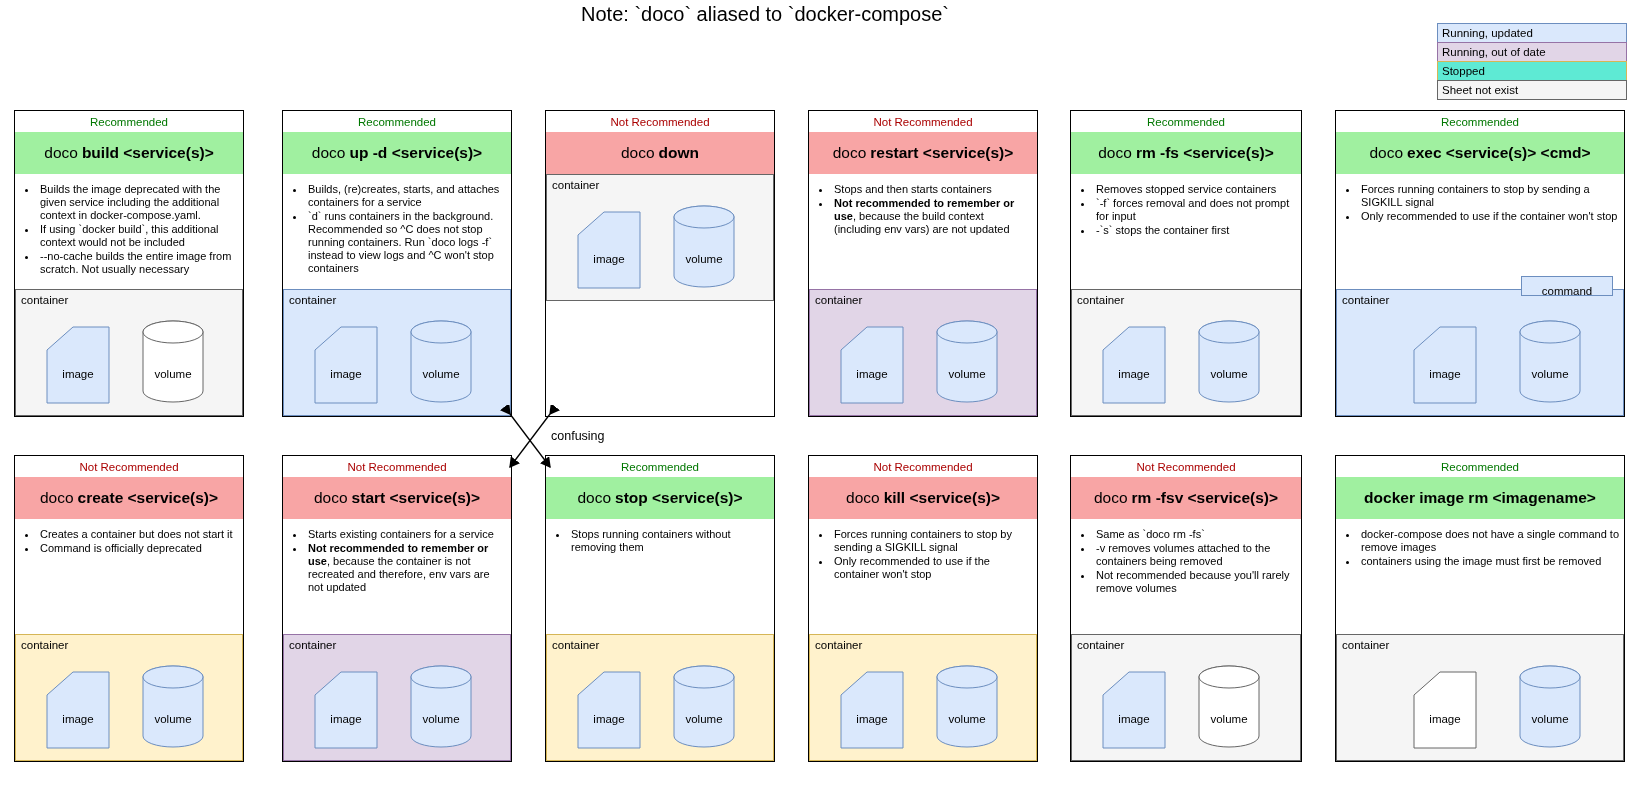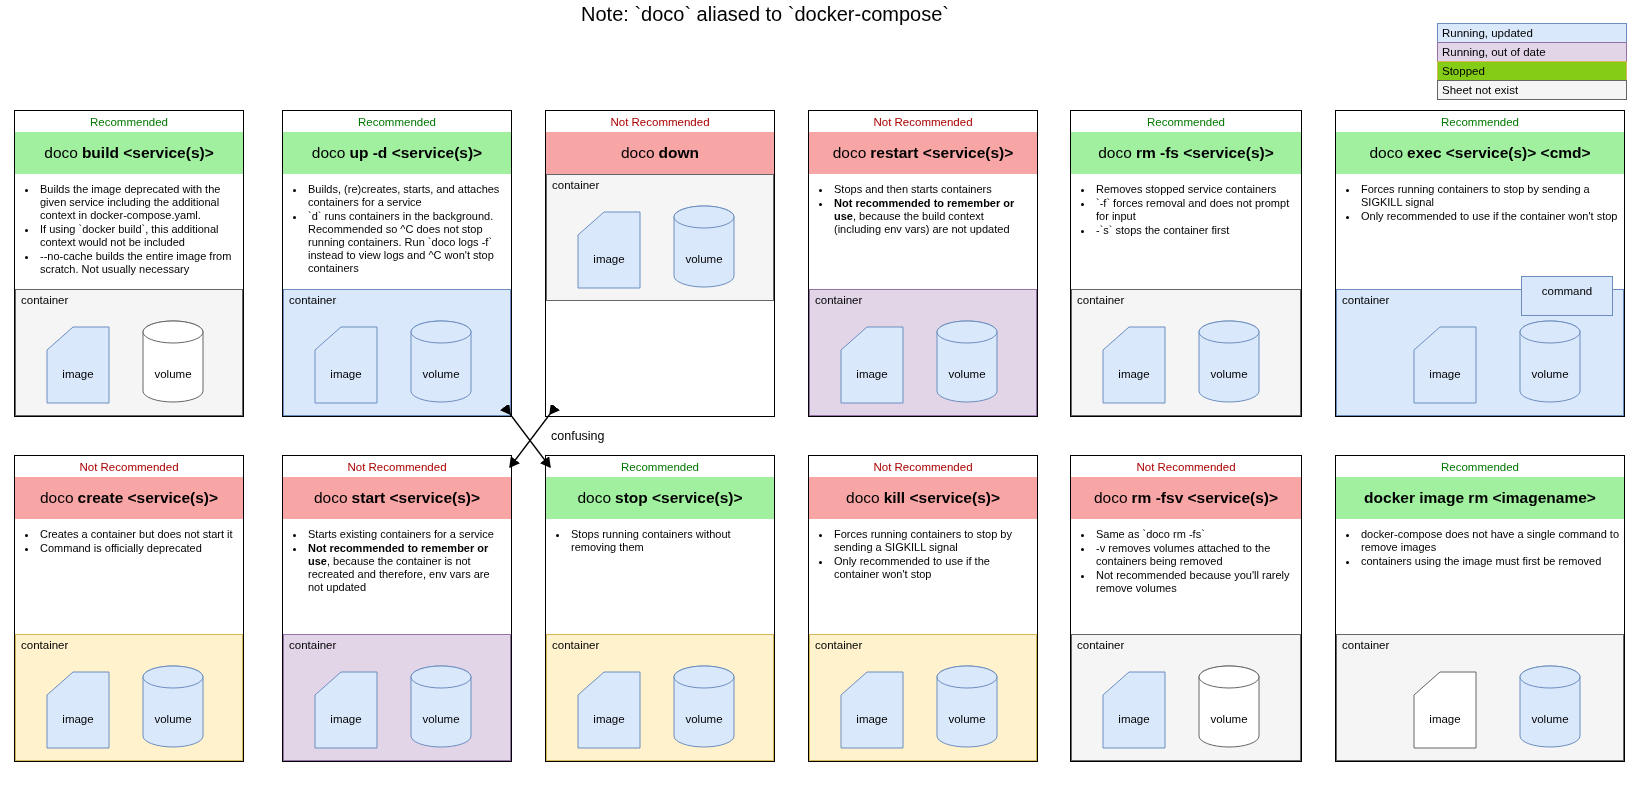--- a/index.html
+++ b/index.html
@@ -17,36 +17,36 @@
   .cmd{height:42px;flex:none;display:flex;align-items:center;justify-content:center;font-size:15.5px;white-space:nowrap}
   .cmd b{margin-left:4px}
   .cbody{flex:1;font-size:11px;line-height:13px;padding:9px 4px 0 0;overflow:hidden}
   .cbody ul{margin:0;padding-left:23px}
   .cbody li{padding-left:2px;margin-bottom:1px}
   .cbox{position:relative;height:127px;flex:none;box-sizing:border-box;border:1px solid #666}
   .clabel{position:absolute;left:5px;top:4px;font-size:11.5px}
   .shape{position:absolute}
   .shape svg{position:absolute;left:0;top:0}
   .shape span{position:absolute;left:0;width:100%;text-align:center;font-size:11.5px}
-  .cmdbox{position:absolute;right:10px;top:-14px;width:92px;height:40px;line-height:28px;
+  .cmdbox{position:absolute;right:10px;top:-14px;width:92px;height:20px;line-height:28px;
           text-align:center;font-size:11.5px;box-sizing:border-box;z-index:2}
   #confusing-svg{position:absolute;left:500px;top:405px}
   #confusing-label{position:absolute;left:551px;top:429px;font-size:12.5px}
 </style>
 </head>
 <body>
 
 <div class="hdr">
   <div class="sub">Note: `doco` aliased to `docker-compose`</div>
 </div>
 
 <div id="legend">
     <div class="lrow" style="background: rgb(218, 232, 252); border-color: rgb(108, 142, 191);">Running, updated</div>
     <div class="lrow" style="background: rgb(225, 213, 231); border-color: rgb(150, 115, 166);">Running, out of date</div>
-    <div class="lrow" style="background: #84cc16; border-color: rgb(214, 182, 86);">Stopped</div>
+    <div class="lrow" style="background: #5eead4; border-color: rgb(214, 182, 86);">Stopped</div>
     <div class="lrow" style="background: rgb(245, 245, 245); border-color: rgb(102, 102, 102);">Sheet not exist</div>
   </div>
 
 <div id="cards">
     <div class="card" style="left: 14px; top: 110px; width: 230px; height: 307px;">
       <div class="badge" style="color: rgb(0, 119, 0);">Recommended</div>
       <div class="cmd" style="background: rgb(160, 240, 160);">
         <span>doco</span>
         <b>build &lt;service(s)&gt;</b>
       </div>

